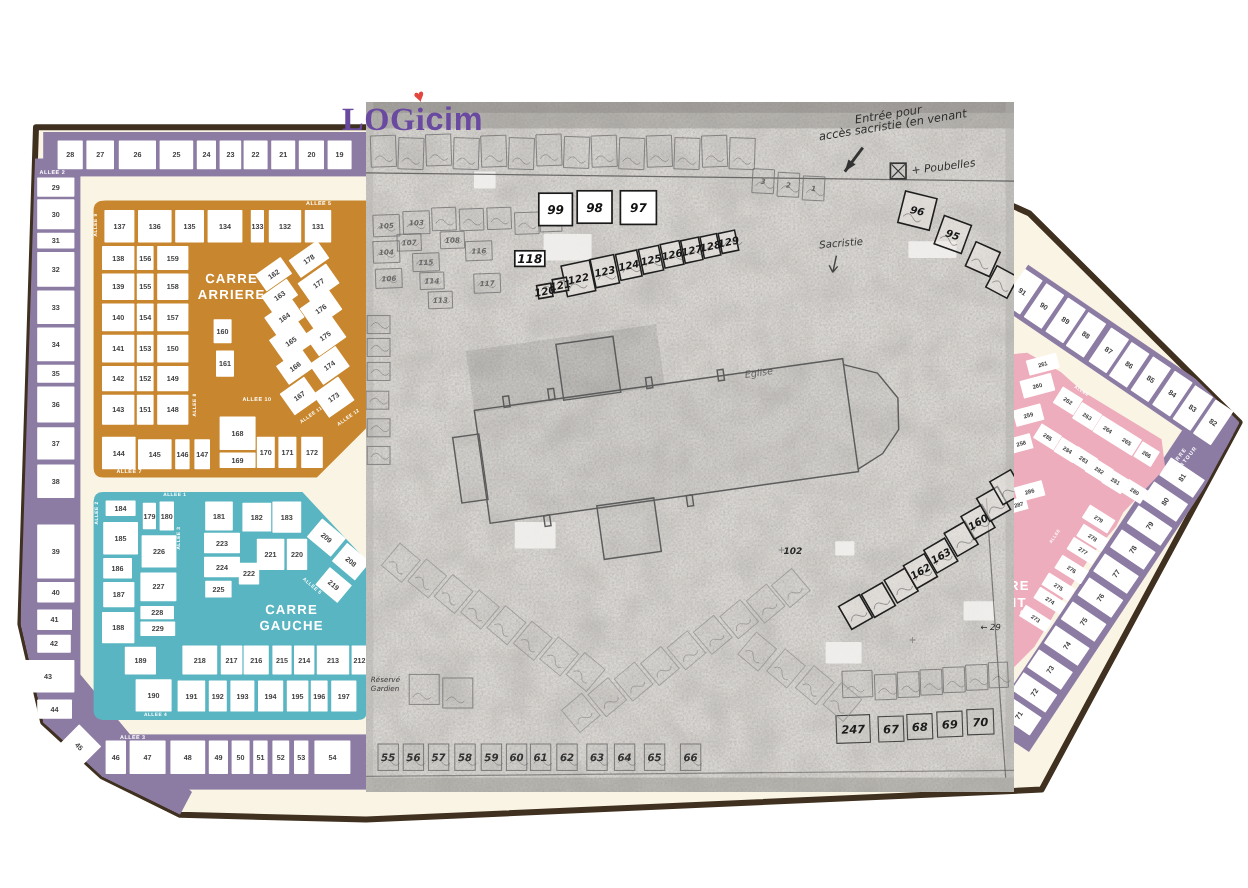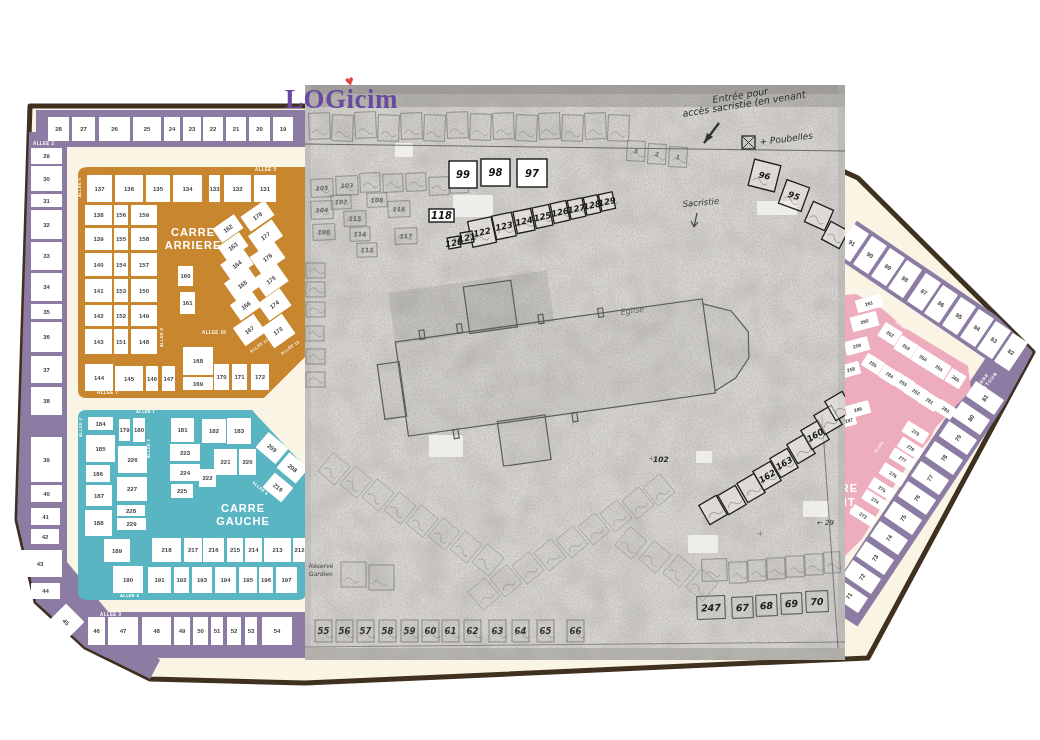--- a/index.html
+++ b/index.html
@@ -4,21 +4,21 @@
 <style>
   html,body{margin:0;padding:0;background:#fff;width:1040px;height:740px;overflow:hidden;
     font-family:"Liberation Sans",sans-serif;}
   #stage{position:relative;width:1040px;height:740px;background:#fff;}
   #map{position:absolute;left:0;top:0;}
   #scan{position:absolute;left:305px;top:85px;width:540px;height:575px;}
   #title{position:absolute;left:8px;top:88px;font-size:17.5px;font-weight:bold;color:#1c1c1c;
     letter-spacing:.2px;white-space:nowrap;}
   #logo{position:absolute;left:285px;top:84px;font-size:27px;color:#6a4aa0;white-space:nowrap;z-index:30;}
   #logo .a{font-weight:600;letter-spacing:.5px;font-family:Liberation Serif, serif;}
-  #logo .b{font-weight:800;letter-spacing:.5px;font-family:Liberation Serif, serif;}
+  #logo .b{font-weight:800;letter-spacing:.5px;}
   #logo .heart{position:absolute;left:60px;top:-12px;font-size:15px;color:#e2463d;transform:rotate(-14deg);}
   svg text{font-family:"Liberation Sans",sans-serif;}
   .hand{font-family:"DejaVu Sans",sans-serif;font-style:italic;}
   .seclab{fill:#fff;font-weight:bold;letter-spacing:1px;}
 </style>
 </head>
 <body>
 
 <div id="stage">
 

